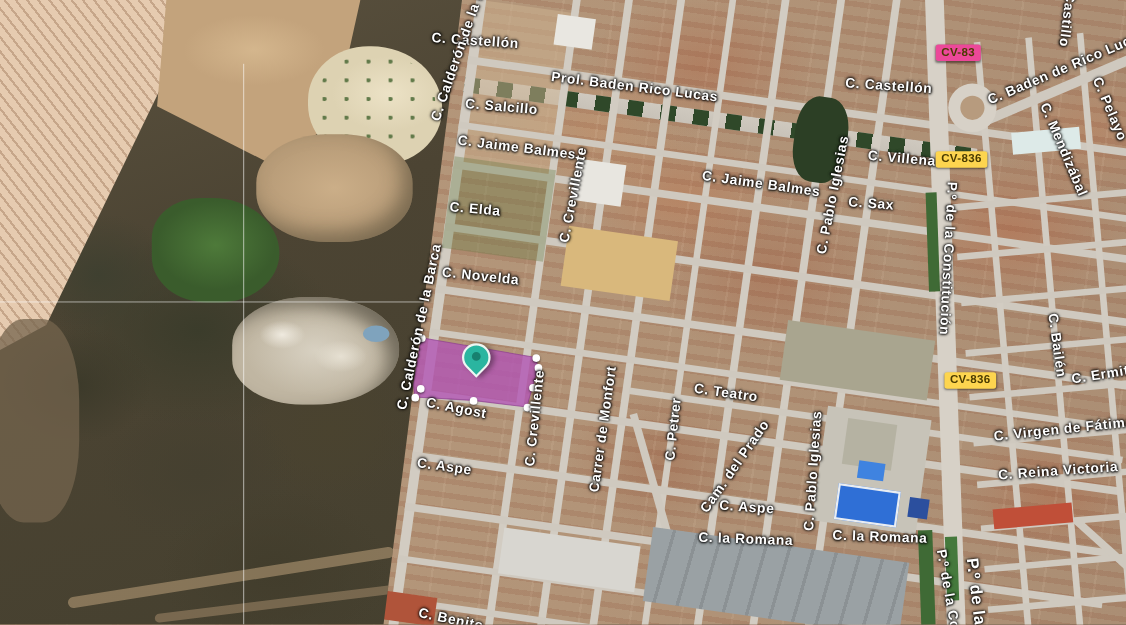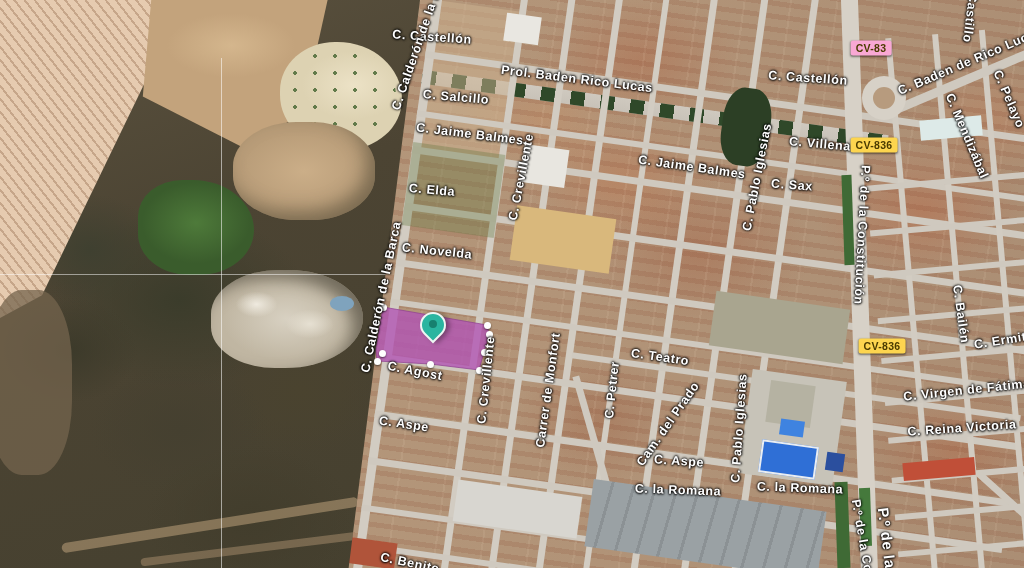--- a/index.html
+++ b/index.html
@@ -228,21 +228,21 @@
       <div class="street-label" style="left: 1009px; top: 99px; transform: translate(-50%, -50%) rotate(67deg);">C. Pelayo</div>
       <div class="street-label" style="left: 967px; top: 136px; transform: translate(-50%, -50%) rotate(67deg);">C. Mendizábal</div>
       <div class="street-label" style="left: 970px; top: 61px; transform: translate(-50%, -50%) rotate(-23deg);">C. Baden de Rico Lucas</div>
       <div class="street-label" style="left: 1004px; top: 340px; transform: translate(-50%, -50%) rotate(-9deg);">C. Ermita</div>
       <div class="street-label" style="left: 967px; top: 390px; transform: translate(-50%, -50%) rotate(-6deg);">C. Virgen de Fátima</div>
       <div class="street-label" style="left: 962px; top: 428px; transform: translate(-50%, -50%) rotate(-4deg);">C. Reina Victoria</div>
       <div class="street-label" style="left: 887px; top: 538px; transform: translate(-50%, -50%) rotate(83deg); font-size: 15px;">P.º de la</div>
       <div class="street-label" style="left: 862px; top: 536px; transform: translate(-50%, -50%) rotate(80deg);">P.º de la Co</div>
     </div>
   <div id="shields-layer">
-      <div class="shield" style="left: 871px; top: 48px; transform: translate(-50%, -50%); background: #f9a8d4; color: rgb(74, 59, 0);">CV-83</div>
+      <div class="shield" style="left: 871px; top: 48px; transform: translate(-50%, -50%); background: #ec4899; color: rgb(74, 59, 0);">CV-83</div>
       <div class="shield" style="left: 874px; top: 145px; transform: translate(-50%, -50%); background: rgb(253, 213, 79); color: rgb(74, 59, 0);">CV-836</div>
       <div class="shield" style="left: 882px; top: 346px; transform: translate(-50%, -50%); background: rgb(253, 213, 79); color: rgb(74, 59, 0);">CV-836</div>
     </div>
   <div class="pin" id="pin" style="left: 420px; top: 312px;">
     <div class="drop" style="background: rgb(42, 181, 160);"></div>
     <div class="hole" style="border-color: rgb(23, 128, 111);"></div>
   </div>
 </div>
 
 </body></html>

